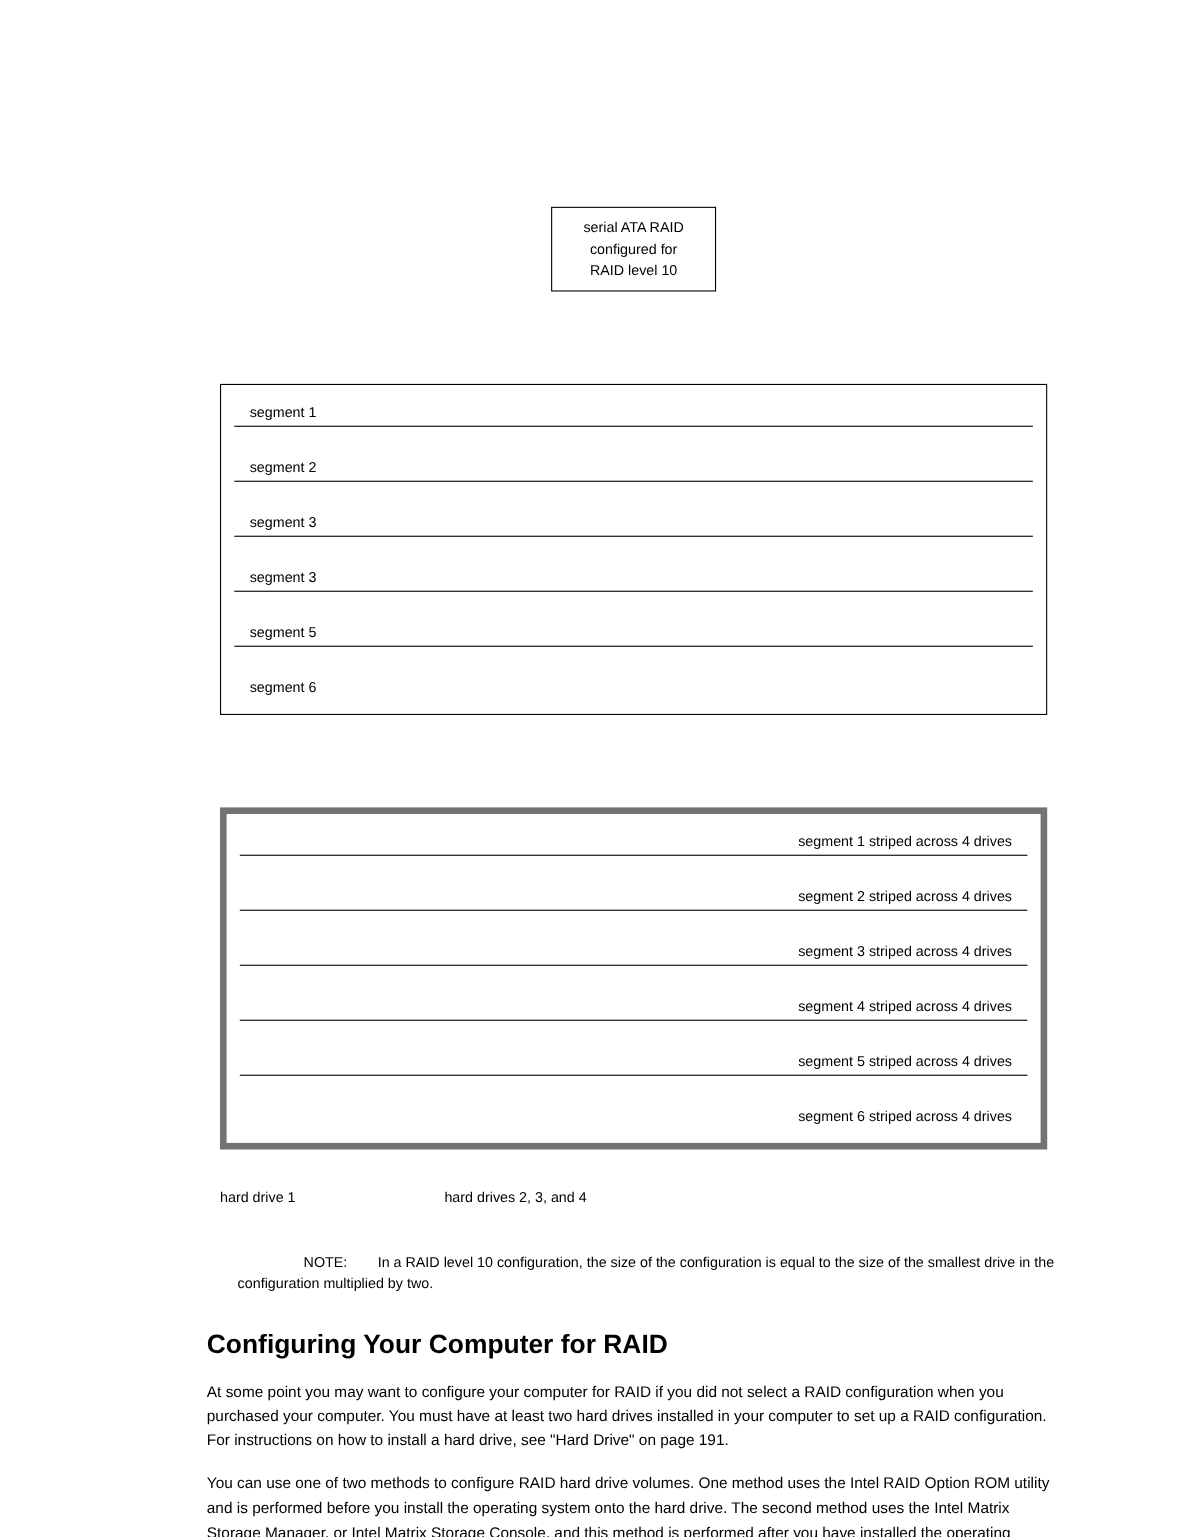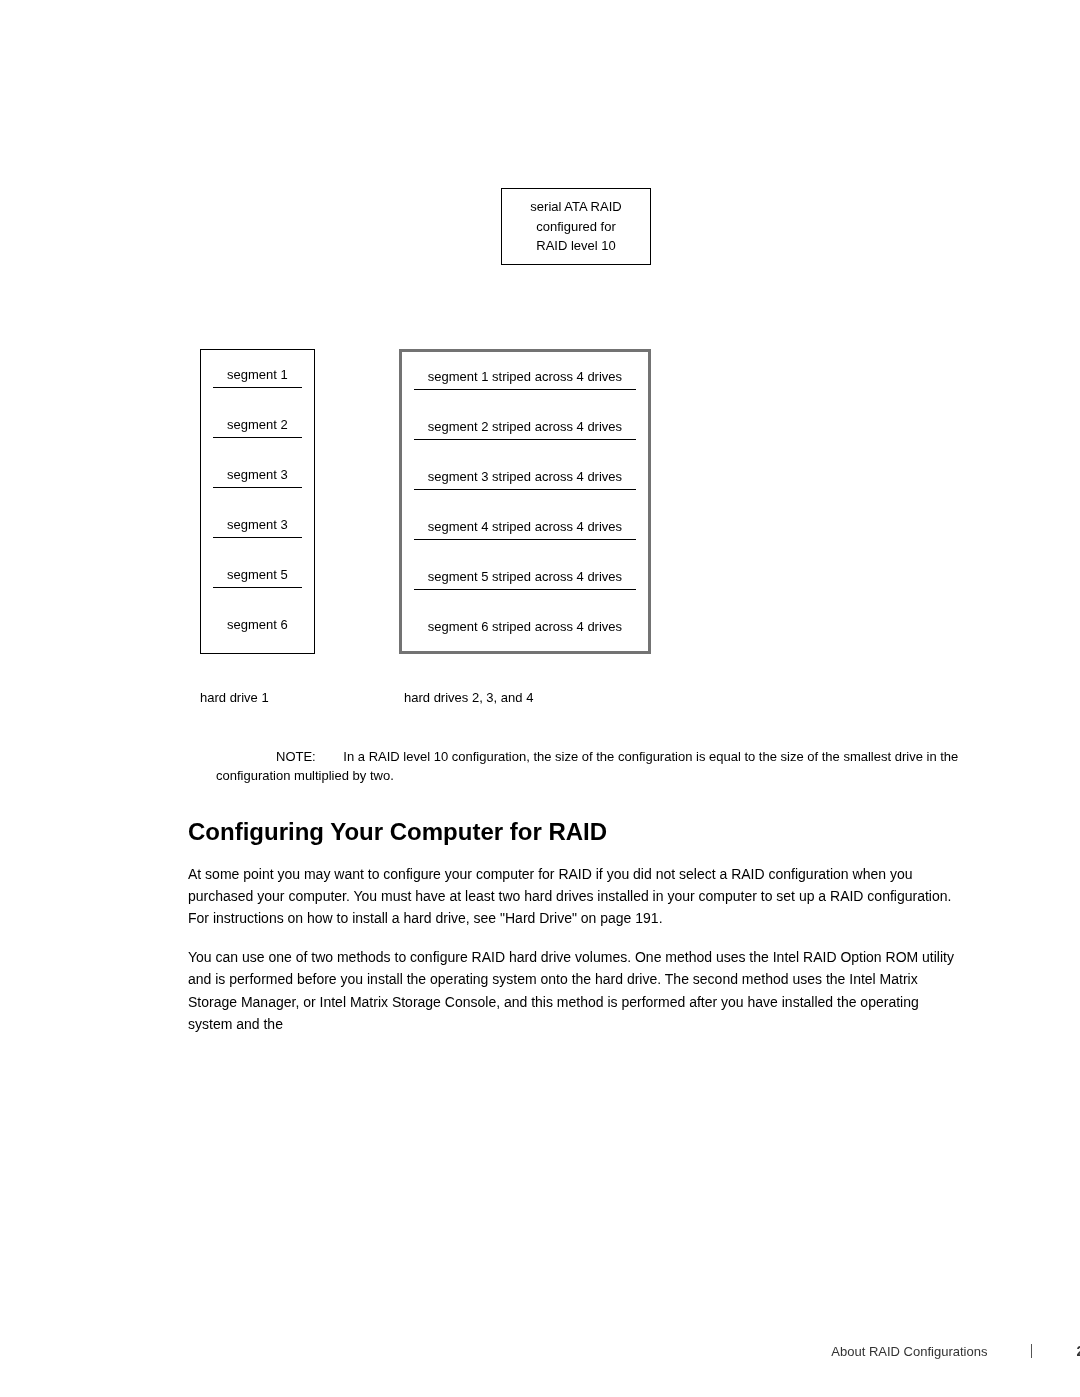--- a/index.html
+++ b/index.html
@@ -40,20 +40,21 @@
       line-height: 1.5;
       text-align: center;
       min-width: 140px;
     }
 
     .segments-diagram {
       display: flex;
       gap: 60px;
       margin-bottom: 8px;
       margin-top: 40px;
+      flex-direction: column;
     }
 
     .left-segments {
       display: flex;
       flex-direction: column;
       border: 1px solid #000;
     }
 
     .left-segments .segment-row {
       border-bottom: 1px solid #000;
@@ -61,21 +62,22 @@
       font-size: 13px;
     }
 
     .left-segments .segment-row:last-child {
       border-bottom: none;
     }
 
     .right-segments {
       display: flex;
       flex-direction: column;
-      border: 3px solid #737373;
+      border: 6px solid #737373;
+      text-align: right;
     }
 
     .right-segments .segment-row {
       border-bottom: 1px solid #000;
       padding: 5px 14px;
       font-size: 13px;
     }
 
     .right-segments .segment-row:last-child {
       border-bottom: none;

